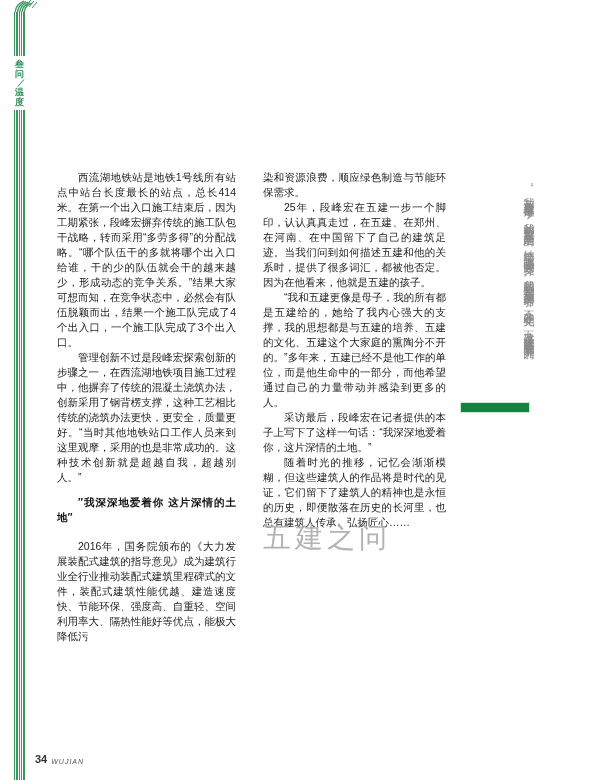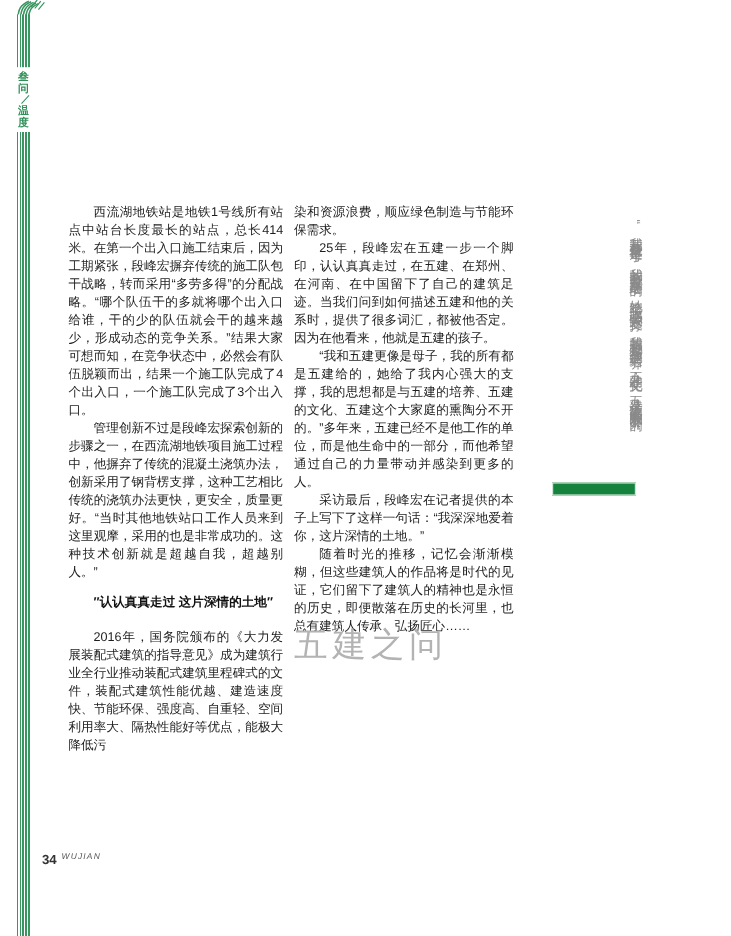--- a/index.html
+++ b/index.html
@@ -31,21 +31,21 @@
   .section-label span{display:block;}
   .section-label .slash{font-size:8px;line-height:8px;transform:translateX(2px);}
   
   .col{
     position:absolute;top:170px;
     font-size:10.5px;line-height:15px;
     text-align:justify;
     color:#1d1d1d;
   }
   .col1{left:57px;width:179px;}
-  .col2{left:245px;width:183px;}
+  .col2{left:263px;width:183px;}
   .col p{margin:0;text-indent:2em;}
   .col p.no-indent{text-indent:0;}
   .subheading{
     font-weight:bold;
     text-indent:2.5em;
     margin:10px 0 14px 0 !important;
     color:#111;
   }
   .watermark{
     margin-top:6px;
@@ -69,22 +69,22 @@
   }
   .quote-bar{
     position:absolute;
     left:460px;top:402px;
     width:68px;height:9px;
     background:#15823e;
     border:1px solid #cfe6d6;
   }
   
   .footer{
-    position:absolute;left:35px;top:711px;
-    display:flex;align-items:flex-start;gap:4px;
+    position:absolute;left:35px;top:753px;
+    display:flex;align-items:flex-end;gap:4px;
   }
   .footer .pageno{font-size:11px;font-weight:bold;color:#333;}
   .footer .mag{font-size:7px;font-style:italic;letter-spacing:1px;color:#555;}
 </style>
 </head>
 <body>
 
 <div class="page">
 
   <svg class="band-top" viewBox="0 0 36 52">
@@ -108,21 +108,21 @@
     <span>叁</span>
     <span>问</span>
     <span class="slash">／</span>
     <span>温</span>
     <span>度</span>
   </div>
 
   <div class="col col1">
     <p>西流湖地铁站是地铁1号线所有站点中站台长度最长的站点，总长414米。在第一个出入口施工结束后，因为工期紧张，段峰宏摒弃传统的施工队包干战略，转而采用“多劳多得”的分配战略。“哪个队伍干的多就将哪个出入口给谁，干的少的队伍就会干的越来越少，形成动态的竞争关系。”结果大家可想而知，在竞争状态中，必然会有队伍脱颖而出，结果一个施工队完成了4个出入口，一个施工队完成了3个出入口。</p>
     <p>管理创新不过是段峰宏探索创新的步骤之一，在西流湖地铁项目施工过程中，他摒弃了传统的混凝土浇筑办法，创新采用了钢背楞支撑，这种工艺相比传统的浇筑办法更快，更安全，质量更好。“当时其他地铁站口工作人员来到这里观摩，采用的也是非常成功的。这种技术创新就是超越自我，超越别人。”</p>
-    <p class="subheading">″认认真真走过 这片深情的土地″</p>
+    <p class="subheading">″我深深地爱着你 这片深情的土地″</p>
     <p>2016年，国务院颁布的《大力发展装配式建筑的指导意见》成为建筑行业全行业推动装配式建筑里程碑式的文件，装配式建筑性能优越、建造速度快、节能环保、强度高、自重轻、空间利用率大、隔热性能好等优点，能极大降低污</p>
   </div>
 
   <div class="col col2">
     <p class="no-indent">染和资源浪费，顺应绿色制造与节能环保需求。</p>
     <p>25年，段峰宏在五建一步一个脚印，认认真真走过，在五建、在郑州、在河南、在中国留下了自己的建筑足迹。当我们问到如何描述五建和他的关系时，提供了很多词汇，都被他否定。因为在他看来，他就是五建的孩子。</p>
     <p>“我和五建更像是母子，我的所有都是五建给的，她给了我内心强大的支撑，我的思想都是与五建的培养、五建的文化、五建这个大家庭的熏陶分不开的。”多年来，五建已经不是他工作的单位，而是他生命中的一部分，而他希望通过自己的力量带动并感染到更多的人。</p>
     <p>采访最后，段峰宏在记者提供的本子上写下了这样一句话：“我深深地爱着你，这片深情的土地。”</p>
     <p>随着时光的推移，记忆会渐渐模糊，但这些建筑人的作品将是时代的见证，它们留下了建筑人的精神也是永恒的历史，即便散落在历史的长河里，也总有建筑人传承、弘扬匠心……</p>
     <p class="watermark">五建之问</p>

